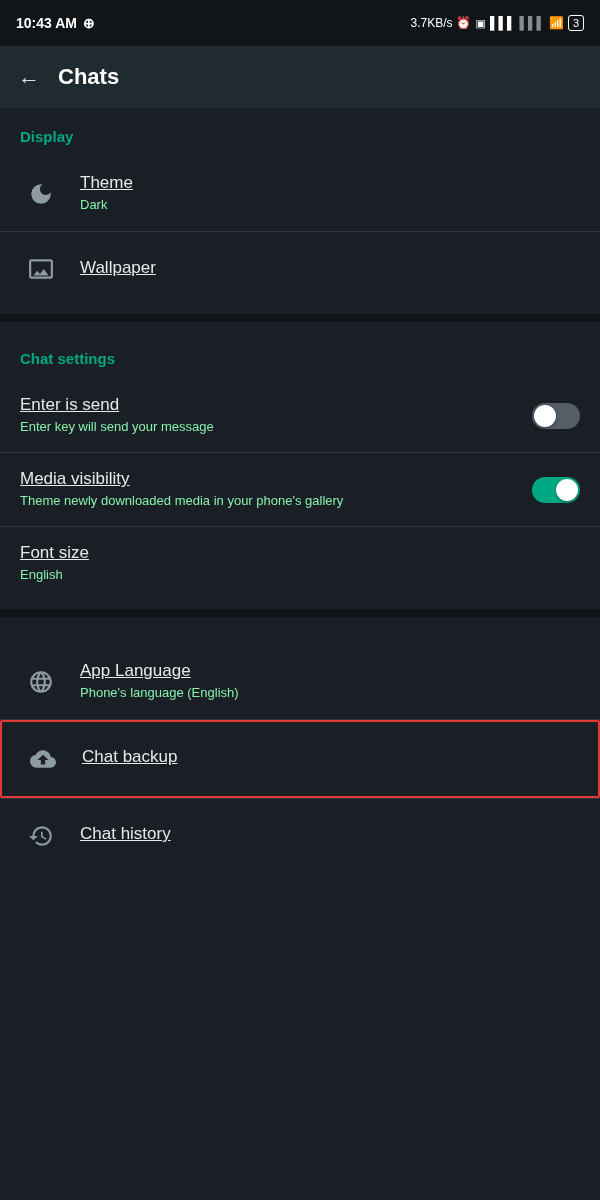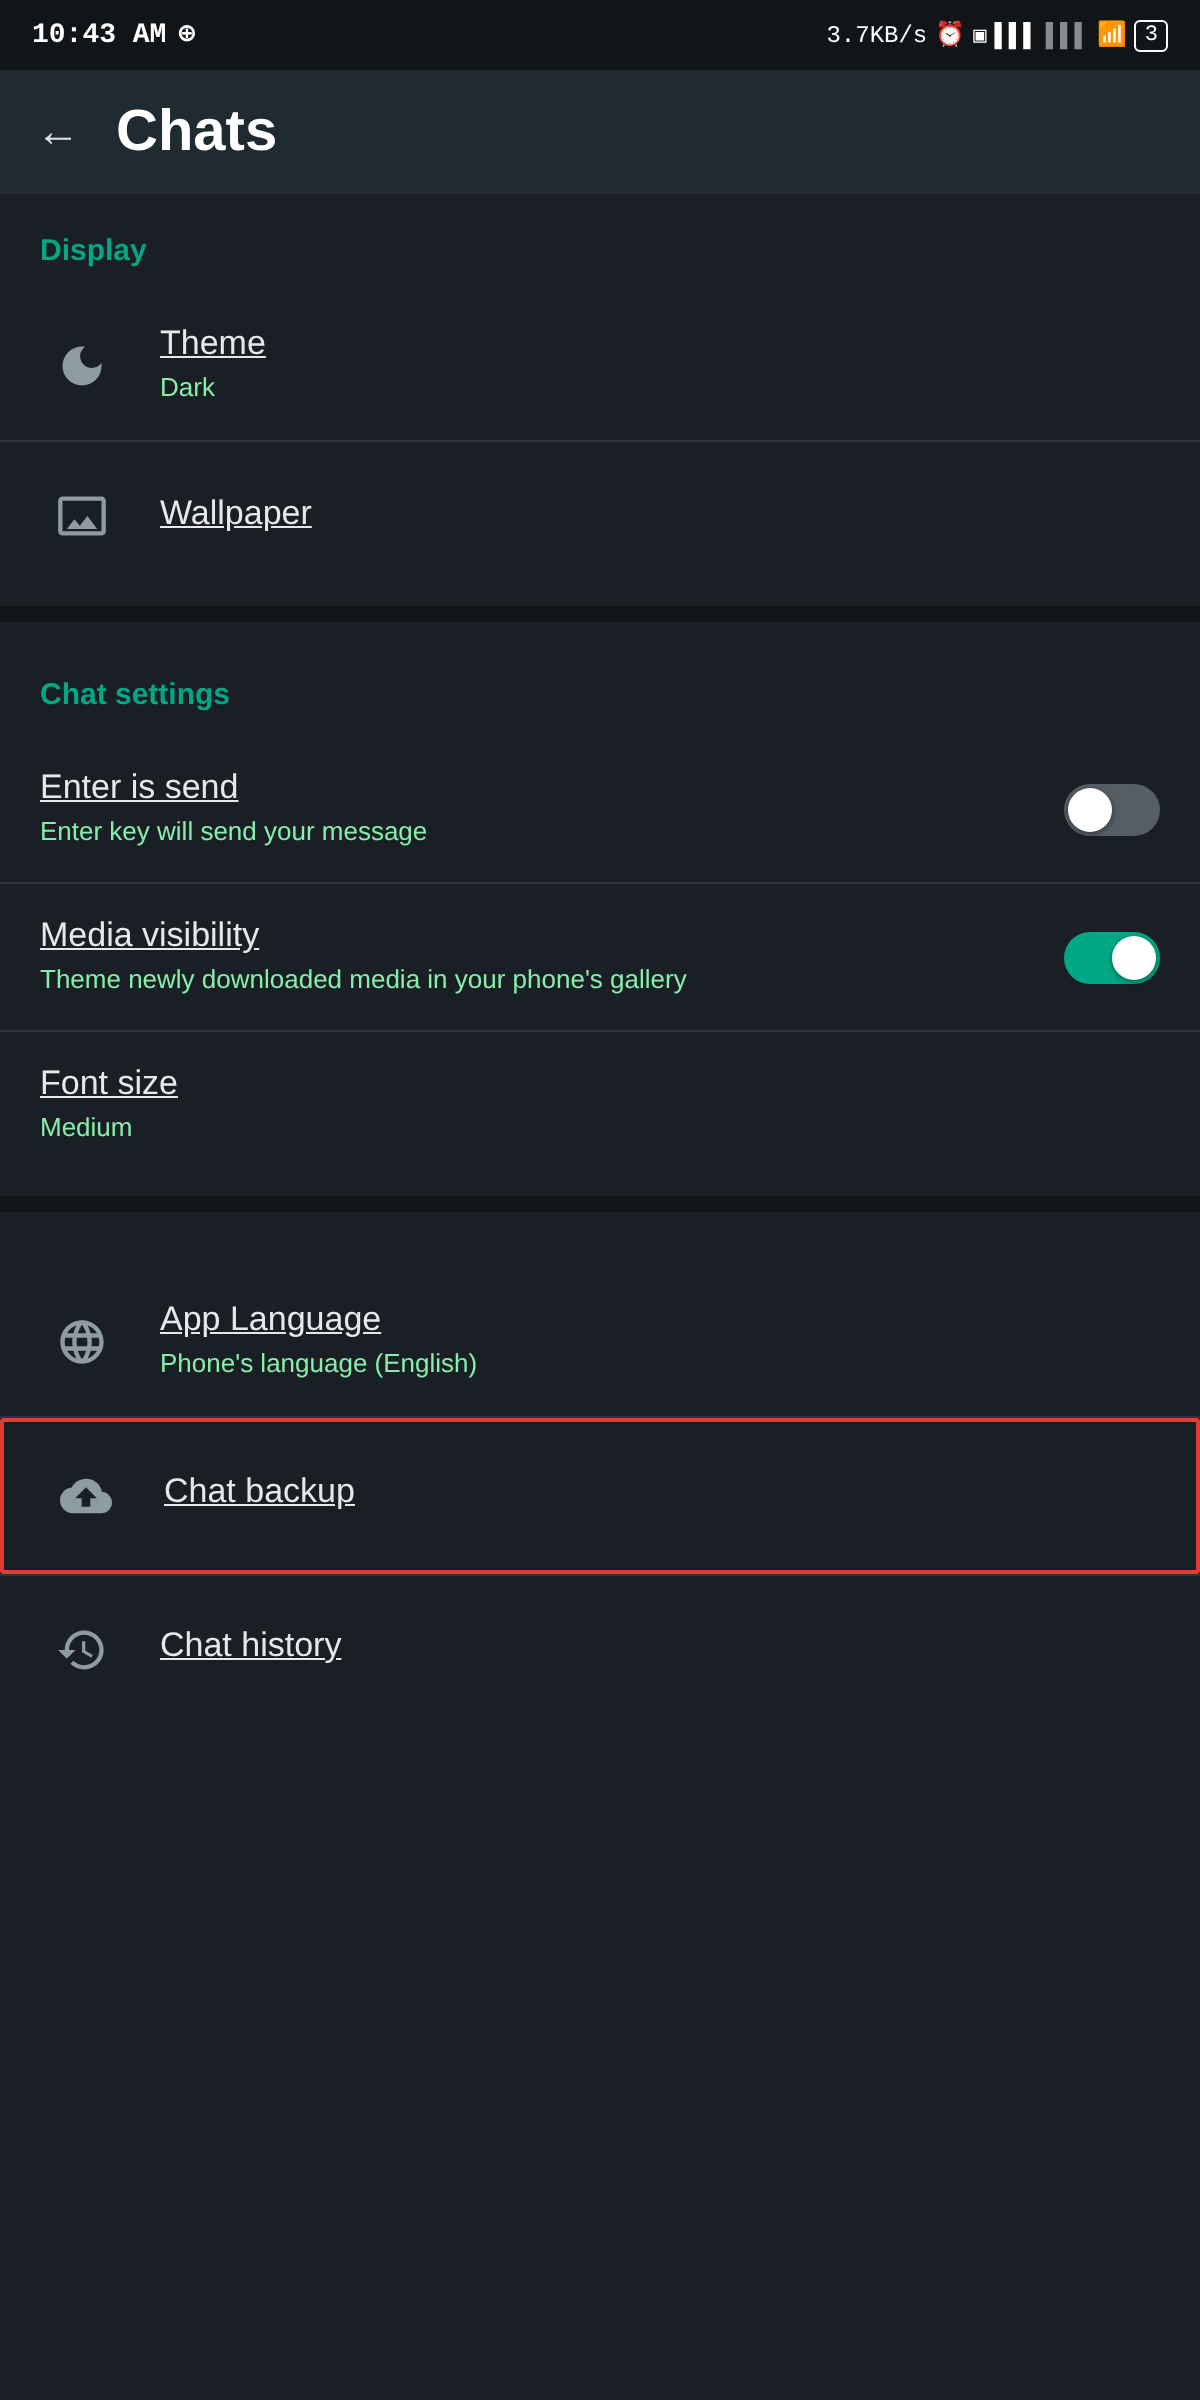--- a/index.html
+++ b/index.html
@@ -13,22 +13,21 @@
       overflow-x: hidden;
     }
 
     
     .status-bar {
       background-color: #111518;
       display: flex;
       justify-content: space-between;
       align-items: center;
       padding: 8px 16px;
-      height: 35px;
-      font-family: Liberation Mono, monospace;
+      height: 46px;
     }
     .status-bar-left {
       font-size: 14px;
       font-weight: 600;
       color: #ffffff;
       display: flex;
       align-items: center;
       gap: 6px;
     }
     .status-bar-right {
@@ -48,21 +47,21 @@
       padding: 14px 18px;
       height: 62px;
       gap: 18px;
     }
     .back-arrow {
       color: #e0e0e0;
       font-size: 22px;
       cursor: pointer;
     }
     .top-bar-title {
-      font-size: 29px;
+      font-size: 22px;
       font-weight: 600;
       color: #ffffff;
     }
 
     
     .content {
       background-color: #1a1f25;
     }
 
     
@@ -262,21 +261,21 @@
           <div class="toggle-thumb"></div>
         </div>
       </div>
     </div>
 
     <div class="divider"></div>
 
     <div class="list-item" style="padding: 16px 20px;">
       <div class="item-text">
         <div class="item-title">Font size</div>
-        <div class="item-subtitle">Medium</div>
+        <div class="item-subtitle">English</div>
       </div>
     </div>
 
   </div>
 
   <div class="section-divider"></div>
 
   <div class="section">
 
     <div class="list-item">

